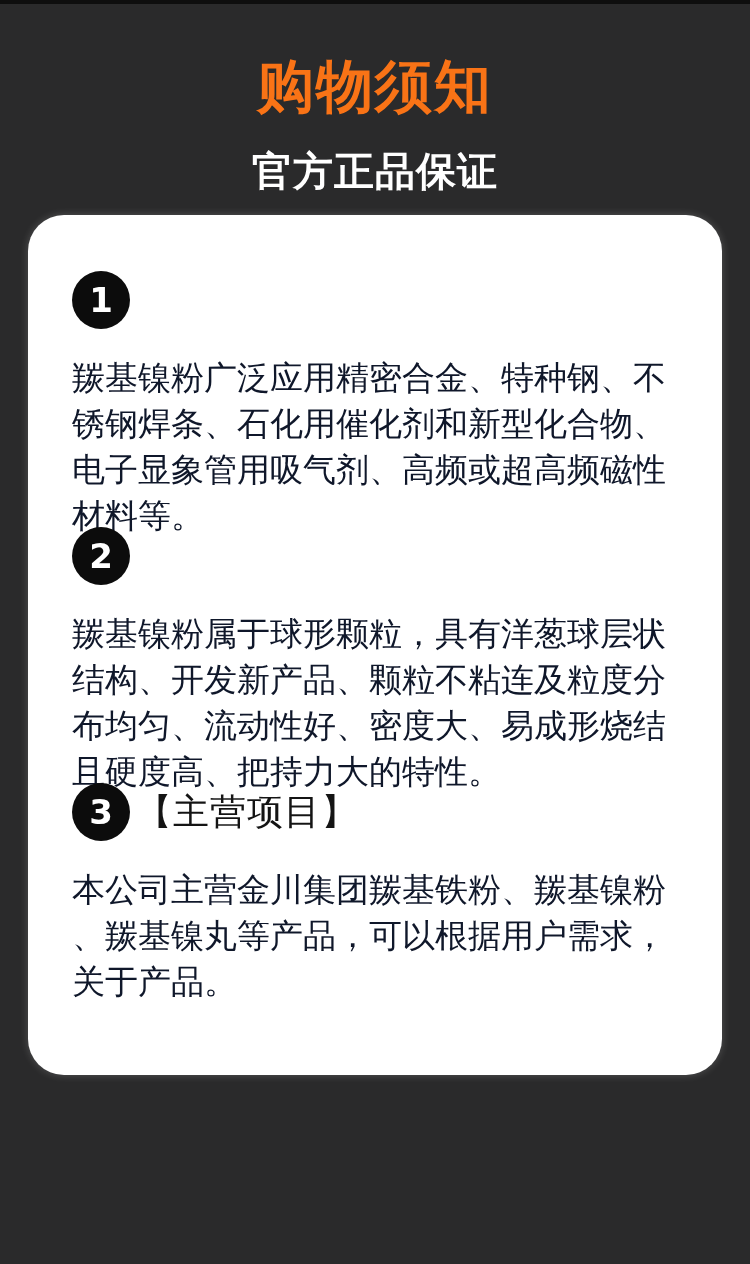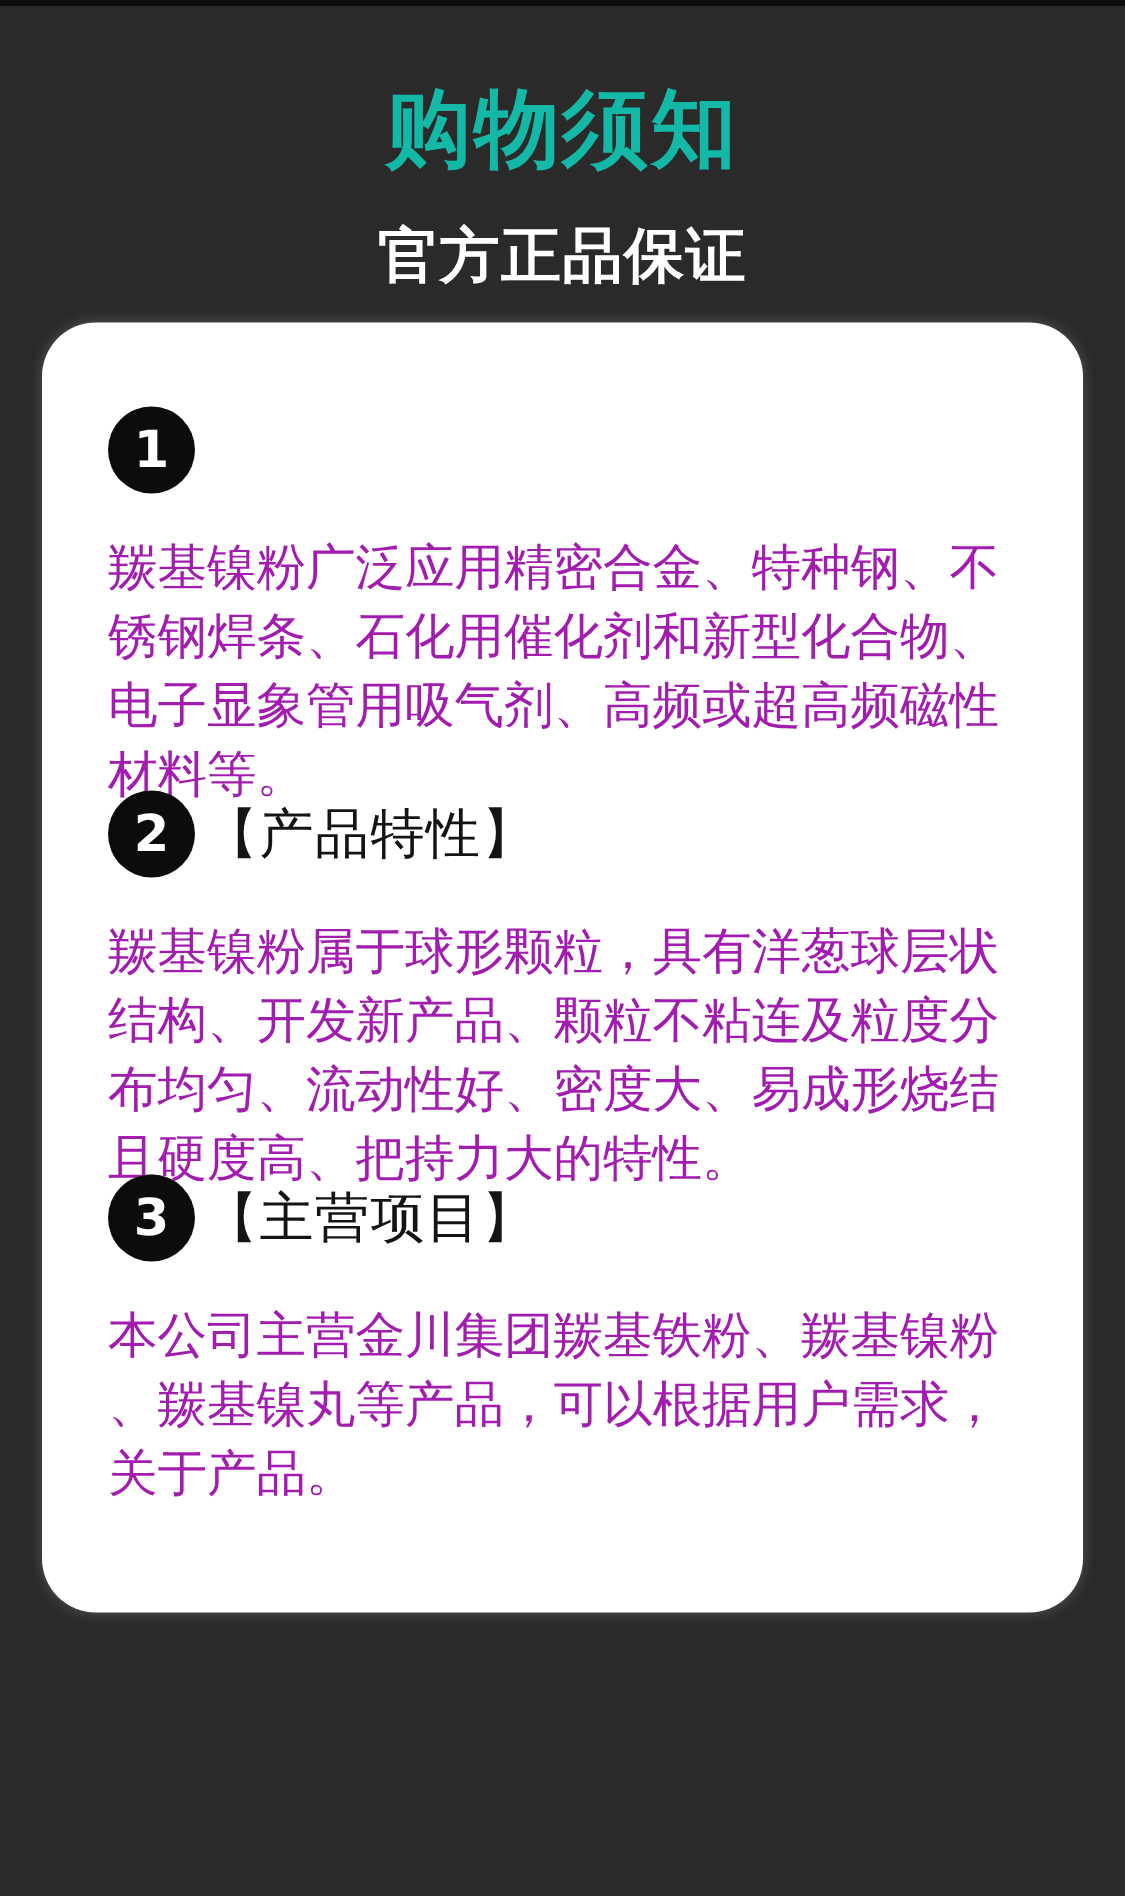--- a/index.html
+++ b/index.html
@@ -14,21 +14,21 @@
     font-family: "DejaVu Sans", "Liberation Sans", sans-serif;
   }
   .top-strip {
     height: 4px;
     background: #0e0e0e;
   }
   .page-title {
     margin: 0;
     padding-top: 48px;
     text-align: center;
-    color: #14b8a6;
+    color: #f97316;
     font-size: 57px;
     line-height: 68px;
     font-weight: bold;
     letter-spacing: 2px;
   }
   .page-subtitle {
     margin-top: 26px;
     text-align: center;
     color: #ffffff;
     font-size: 40px;
@@ -72,21 +72,21 @@
     font-size: 36px;
     color: #141414;
     letter-spacing: 1px;
     white-space: nowrap;
   }
   .sec-body {
     margin: 26px 0 0 0;
     width: 596px;
     font-size: 33px;
     line-height: 46px;
-    color: #a21caf;
+    color: #0f172a;
     word-break: break-all;
     line-break: anywhere;
     text-align: left;
   }
 </style>
 </head>
 <body>
 
 <div>
 
@@ -105,21 +105,20 @@
         </span>
       </div>
       <p class="sec-body">羰基镍粉广泛应用精密合金、特种钢、不锈钢焊条、石化用催化剂和新型化合物、电子显象管用吸气剂、高频或超高频磁性材料等。</p>
     </div>
 
     <div class="section">
       <div class="sec-head">
         <span class="badge">
           <span>2</span>
         </span>
-        <span class="sec-title">【产品特性】</span>
       </div>
       <p class="sec-body">羰基镍粉属于球形颗粒，具有洋葱球层状结构、开发新产品、颗粒不粘连及粒度分布均匀、流动性好、密度大、易成形烧结且硬度高、把持力大的特性。</p>
     </div>
 
     <div class="section">
       <div class="sec-head">
         <span class="badge">
           <span>3</span>
         </span>
         <span class="sec-title">【主营项目】</span>

